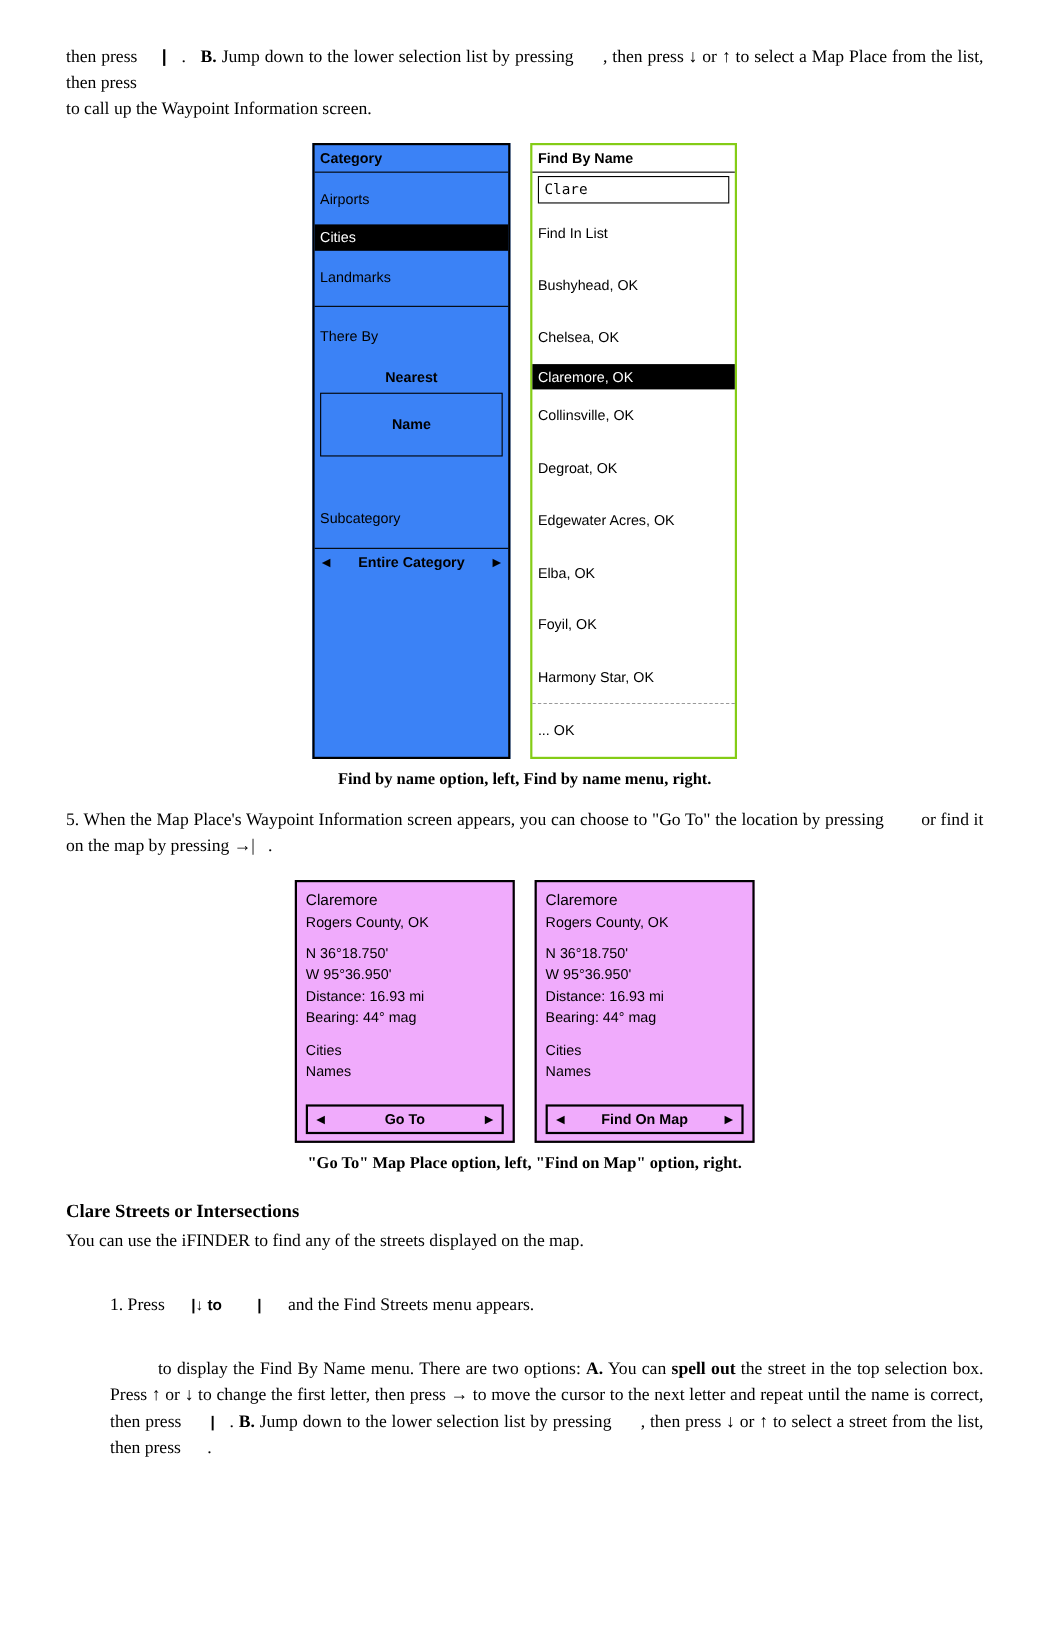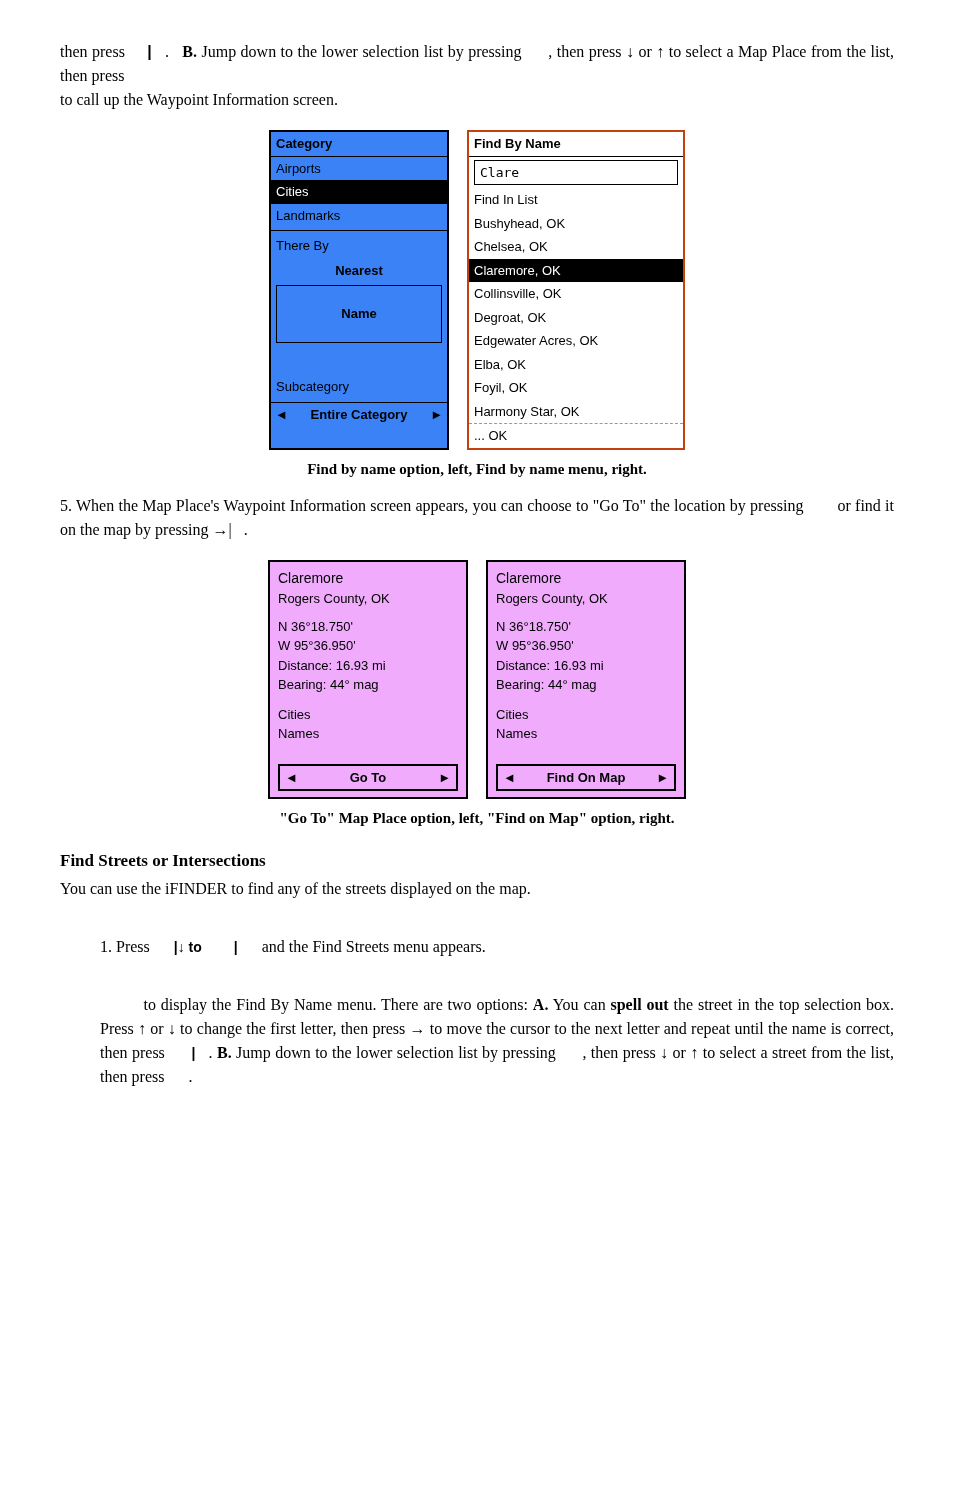--- a/index.html
+++ b/index.html
@@ -30,28 +30,28 @@
       font-size: 15px;
     }
     .ui-box {
       border: 2px solid #000;
       background: #3b82f6;
       font-family: Arial, Helvetica, sans-serif;
       font-size: 13px;
       width: 180px;
     }
     .ui-box-wide {
-      border: 2px solid #c2410c;
+      border: 2px solid #84cc16;
       background: #fff;
       font-family: Arial, Helvetica, sans-serif;
       font-size: 13px;
-      width: 218px;
+      width: 188px;
     }
     .ui-row {
-      padding: 2px 5px;
+      padding: 14px 5px;
       white-space: nowrap;
     }
     .ui-row-selected {
       background: #000;
       color: #fff;
       padding: 2px 5px;
     }
     .ui-header {
       font-weight: bold;
       padding: 2px 5px;
@@ -235,21 +235,21 @@
       <span>◄</span>
       <b>Find On Map</b>
       <span>►</span>
     </div>
   </div>
 </div>
 
 <div class="figure-caption">"Go To" Map Place option, left, "Find on Map" option, right.</div>
 
 
-<div class="section-heading">Find Streets or Intersections</div>
+<div class="section-heading">Clare Streets or Intersections</div>
 
 
 <div class="page-text">You can use the iFINDER to find any of the streets displayed on the map.</div>
 
 <br>
 
 
 <div class="numbered-para">
   <span>1. Press</span>
   &nbsp;&nbsp;&nbsp;&nbsp;

